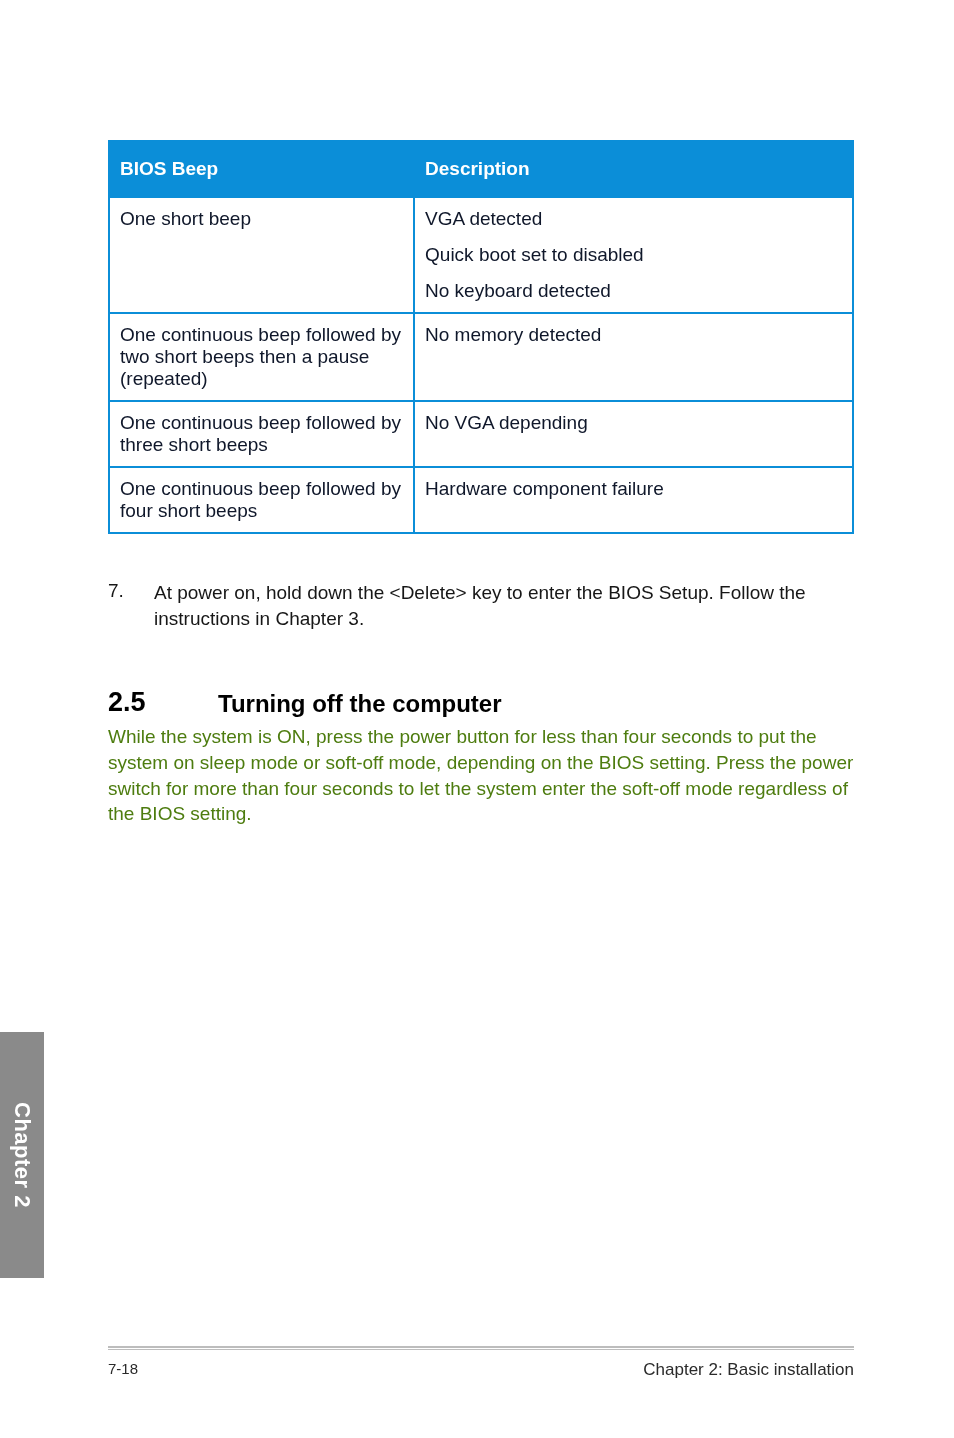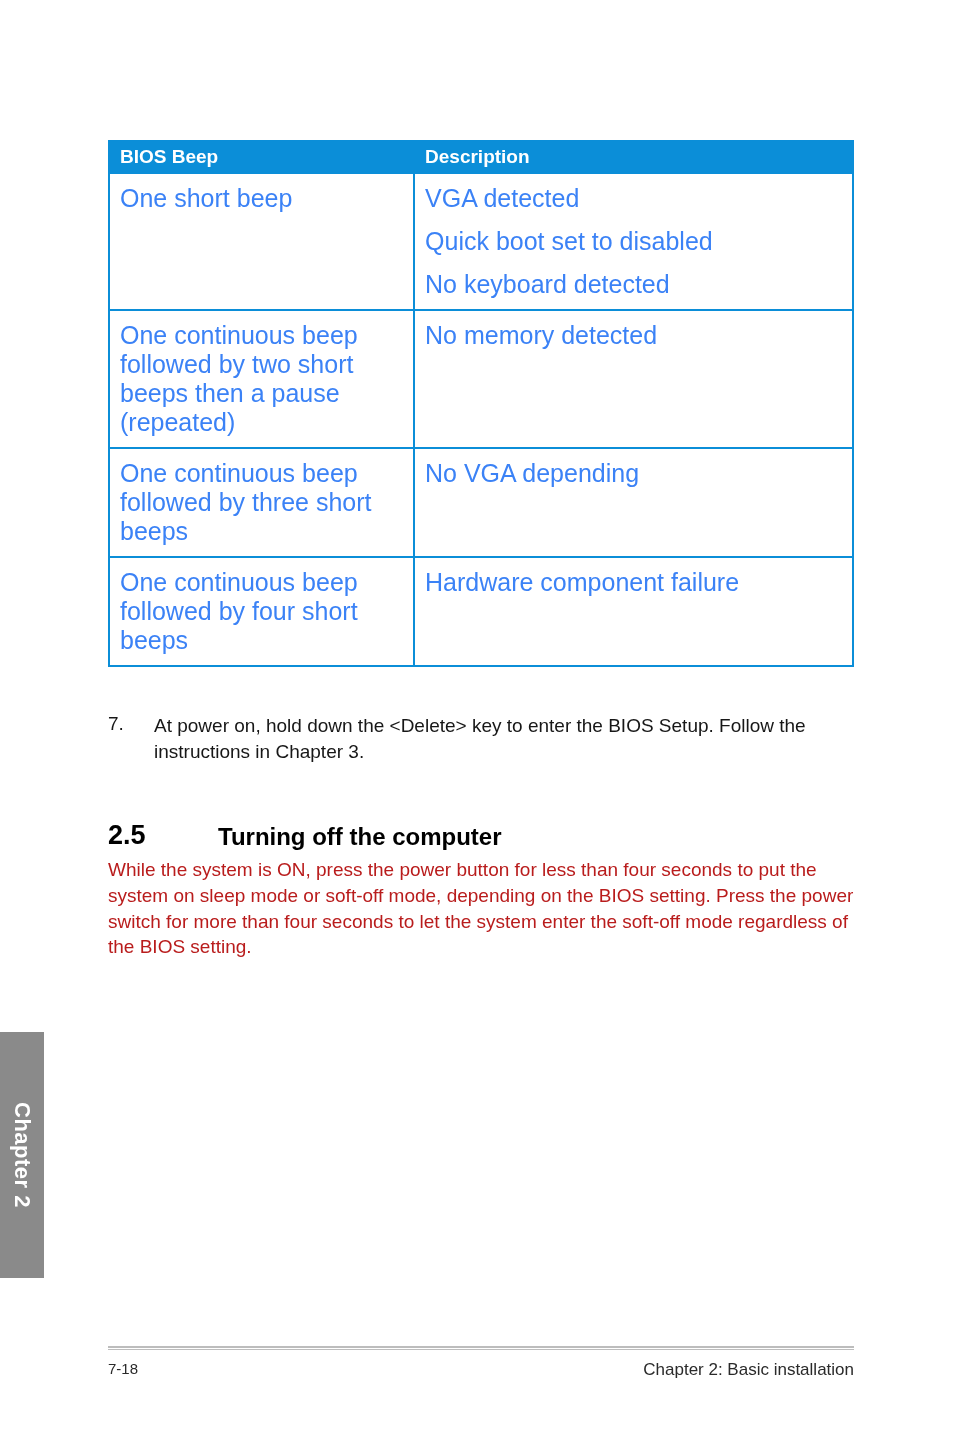--- a/index.html
+++ b/index.html
@@ -17,29 +17,29 @@
     width: 100%;
     border-collapse: collapse;
     border: 2px solid #0b8ed8;
   }
   table.bios th {
     background: #0b8ed8;
     color: #fff;
     text-align: left;
     font-weight: bold;
     font-size: 19px;
-    padding: 4px 10px;
+    padding: 16px 10px;
     border: 2px solid #0b8ed8;
   }
   table.bios td {
     border: 2px solid #0b8ed8;
     padding: 10px 10px;
-    font-size: 25px;
+    font-size: 19px;
     vertical-align: top;
-    color: #3b82f6;
+    color: #0f172a;
   }
   table.bios th:first-child,
   table.bios td:first-child { width: 41%; }
   .desc-multi p { margin: 0 0 14px 0; }
   .desc-multi p:last-child { margin-bottom: 0; }
 
   .step {
     display: flex;
     margin-top: 46px;
     font-size: 19px;
@@ -59,21 +59,21 @@
     width: 110px;
     flex: 0 0 110px;
   }
   .section-head .sectitle {
     font-size: 24px;
   }
   .section-body {
     font-size: 19px;
     line-height: 1.35;
     margin-top: 6px;
-    color: #b91c1c;
+    color: #4d7c0f;
   }
 
   .side-tab {
     position: absolute;
     left: 0;
     top: 1032px;
     width: 44px;
     height: 246px;
     background: #8a8a8a;
     color: #fff;

